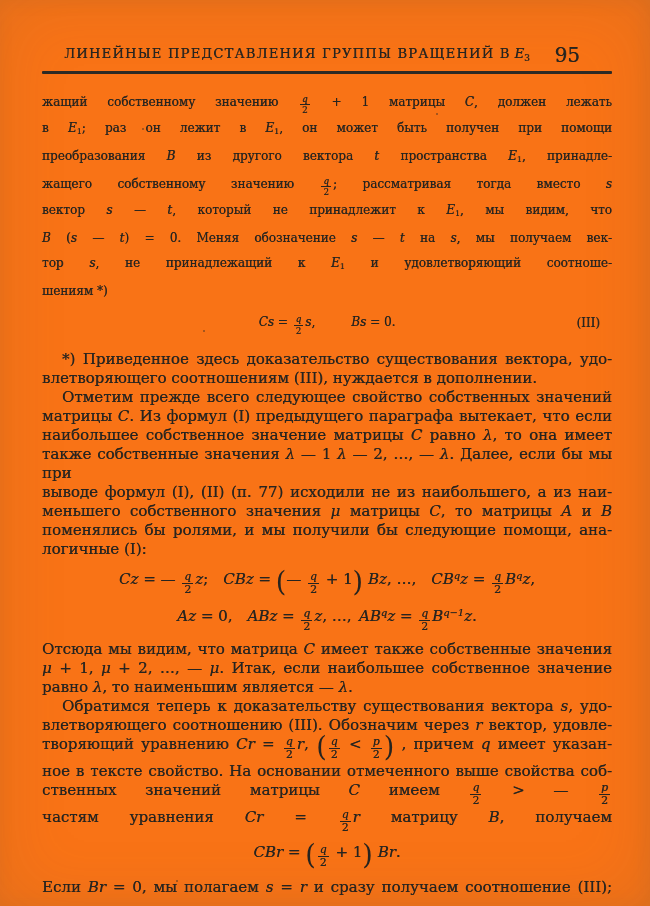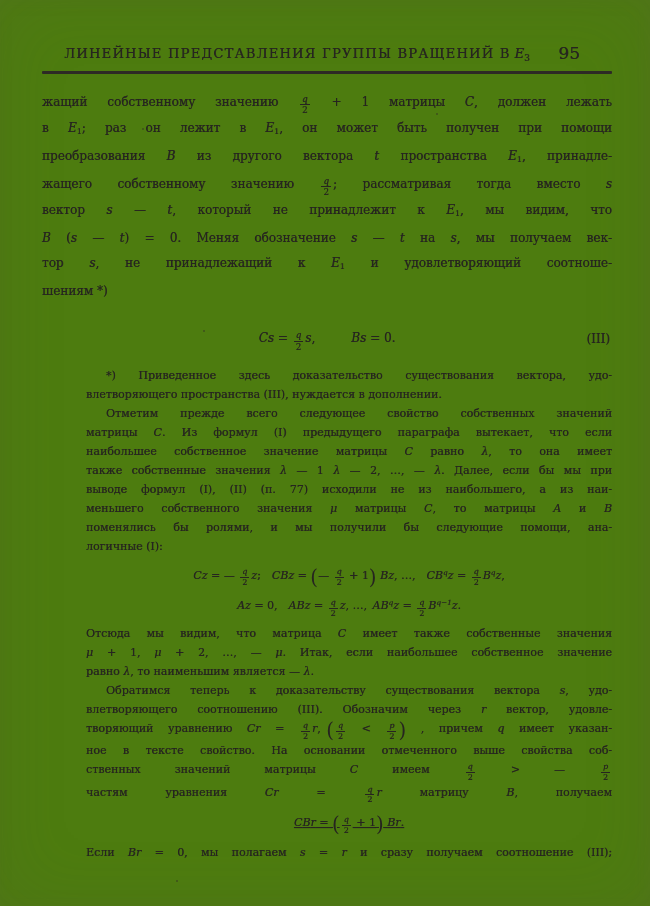--- a/index.html
+++ b/index.html
@@ -1,38 +1,38 @@
 <!DOCTYPE html>
 <html><head>
 <meta charset="utf-8">
 <style>
   html,body{margin:0;padding:0;background:#d9d7d1;}
   .sheet{
     position:relative;width:650px;height:906px;margin:0 auto;
-    background:#4d7c0f;
+    background:#f97316;
     box-shadow:inset 0 0 70px rgba(95,90,72,0.14), inset -4px 0 18px rgba(95,90,72,0.10);
     overflow:hidden;
     color:#262420;
     font-family:"DejaVu Serif", "Liberation Serif", serif;
     text-shadow:0.35px 0.2px 0.35px rgba(38,36,32,0.75);
   }
   .header{position:absolute;left:42px;top:46px;width:570px;height:22px;}
   .htitle{position:absolute;left:0;right:60px;text-align:center;font-size:13px;letter-spacing:1.3px;white-space:nowrap;}
   .htitle .var{font-style:italic;letter-spacing:0;margin-left:4px;}
   .htitle .vsub{font-size:9px;vertical-align:-3px;letter-spacing:0;}
-  .pagenum{position:absolute;right:32px;top:-3px;font-size:17px;}
+  .pagenum{position:absolute;right:32px;top:-3px;font-size:20px;}
   .rule{position:absolute;left:42px;top:71px;width:570px;height:3px;background:#2d2a25;border-radius:1px;}
   .column{position:absolute;left:42px;top:90px;width:570px;}
   .ln{min-height:1em;}
   .main{font-size:12px;line-height:25px;}
-  .fn{font-size:11px;line-height:19px;margin-left:44px;}
+  .fn{font-size:15px;line-height:19px;}
   .just{text-align:justify;text-align-last:justify;}
   .ind{text-indent:20px;}
   .disp{text-align:center;text-align-last:center;position:relative;}
-  .eqtag{position:absolute;right:2px;top:50%;transform:translateY(-50%);}
+  .eqtag{position:absolute;right:12px;top:50%;transform:translateY(-50%);}
   .it{font-style:italic;}
   .fr{display:inline-block;text-align:center;text-align-last:center;vertical-align:-0.62em;line-height:1;margin:0 2px;text-indent:0;}
   .fr .n{display:block;font-size:0.72em;line-height:1.12;padding:0 2px;font-style:italic;}
   .fr .d{display:block;font-size:0.72em;line-height:1.18;padding:0 2px;border-top:1.2px solid currentColor;font-style:normal;}
   .sp{font-size:0.66em;vertical-align:0.5em;font-style:italic;}
   .sb{font-size:0.66em;vertical-align:-0.28em;}
   .bp{font-size:1.8em;vertical-align:-0.26em;line-height:0;text-shadow:none;}
   .speck{position:absolute;background:rgba(50,46,40,0.55);border-radius:50%;}
 </style>
 </head>
@@ -46,42 +46,42 @@
   <div class="rule"></div>
   <div class="column" id="content-host">
       <div class="ln main just"><span>жащий собственному значению </span><span class="fr"><span class="n">q</span><span class="d">2</span></span><span> + 1 матрицы </span><span class="it">C</span><span>, должен лежать</span></div>
       <div class="ln main just"><span>в </span><span class="it">E</span><span class="sb">1</span><span>; раз он лежит в </span><span class="it">E</span><span class="sb">1</span><span>, он может быть получен при помощи</span></div>
       <div class="ln main just"><span>преобразования </span><span class="it">B</span><span> из другого вектора </span><span class="it">t</span><span> пространства </span><span class="it">E</span><span class="sb">1</span><span>, принадле-</span></div>
       <div class="ln main just"><span>жащего собственному значению </span><span class="fr"><span class="n">q</span><span class="d">2</span></span><span>; рассматривая тогда вместо </span><span class="it">s</span></div>
       <div class="ln main just"><span>вектор </span><span class="it">s</span><span> — </span><span class="it">t</span><span>, который не принадлежит к </span><span class="it">E</span><span class="sb">1</span><span>, мы видим, что</span></div>
       <div class="ln main just"><span class="it">B</span><span> (</span><span class="it">s</span><span> — </span><span class="it">t</span><span>) = 0. Меняя обозначение </span><span class="it">s</span><span> — </span><span class="it">t</span><span> на </span><span class="it">s</span><span>, мы получаем век-</span></div>
       <div class="ln main just"><span>тор </span><span class="it">s</span><span>, не принадлежащий к </span><span class="it">E</span><span class="sb">1</span><span> и удовлетворяющий соотноше-</span></div>
       <div class="ln main"><span>шениям *)</span></div>
-      <div class="ln main disp" style="margin-top: 22px; margin-bottom: 14px;"><span class="it">C</span><span class="it">s</span><span> = </span><span class="fr"><span class="n">q</span><span class="d">2</span></span><span class="it">s</span><span>,   </span><span class="it">B</span><span class="it">s</span><span> = 0.</span><span class="eqtag">(III)</span></div>
+      <div class="ln main disp" style="margin-top: 6px; margin-bottom: 14px;"><span class="it">C</span><span class="it">s</span><span> = </span><span class="fr"><span class="n">q</span><span class="d">2</span></span><span class="it">s</span><span>,   </span><span class="it">B</span><span class="it">s</span><span> = 0.</span><span class="eqtag">(III)</span></div>
       <div class="ln fn just ind" style="margin-top: 10px;"><span>*) Приведенное здесь доказательство существования вектора, удо-</span></div>
-      <div class="ln fn"><span>влетворяющего пространства (III), нуждается в дополнении.</span></div>
+      <div class="ln fn"><span>влетворяющего соотношениям (III), нуждается в дополнении.</span></div>
       <div class="ln fn just ind"><span>Отметим прежде всего следующее свойство собственных значений</span></div>
       <div class="ln fn just"><span>матрицы </span><span class="it">C</span><span>. Из формул (I) предыдущего параграфа вытекает, что если</span></div>
       <div class="ln fn just"><span>наибольшее собственное значение матрицы </span><span class="it">C</span><span> равно </span><span class="it">λ</span><span>, то она имеет</span></div>
       <div class="ln fn just"><span>также собственные значения </span><span class="it">λ</span><span> — 1 </span><span class="it">λ</span><span> — 2, …, — </span><span class="it">λ</span><span>. Далее, если бы мы при</span></div>
       <div class="ln fn just"><span>выводе формул (I), (II) (п. 77) исходили не из наибольшего, а из наи-</span></div>
       <div class="ln fn just"><span>меньшего собственного значения </span><span class="it">μ</span><span> матрицы </span><span class="it">C</span><span>, то матрицы </span><span class="it">A</span><span> и </span><span class="it">B</span></div>
       <div class="ln fn just"><span>поменялись бы ролями, и мы получили бы следующие помощи, ана-</span></div>
       <div class="ln fn"><span>логичные (I):</span></div>
       <div class="ln fn disp" style="margin-top: 7px;"><span class="it">C</span><span class="it">z</span><span> = — </span><span class="fr"><span class="n">q</span><span class="d">2</span></span><span class="it">z</span><span>;  </span><span class="it">C</span><span class="it">B</span><span class="it">z</span><span> = </span><span class="bp">(</span><span>— </span><span class="fr"><span class="n">q</span><span class="d">2</span></span><span> + 1</span><span class="bp">)</span><span> </span><span class="it">B</span><span class="it">z</span><span>, …,  </span><span class="it">C</span><span class="it">B</span><span class="sp">q</span><span class="it">z</span><span> = </span><span class="fr"><span class="n">q</span><span class="d">2</span></span><span class="it">B</span><span class="sp">q</span><span class="it">z</span><span>,</span></div>
       <div class="ln fn disp" style="margin-top: 6px; margin-bottom: 6px;"><span class="it">A</span><span class="it">z</span><span> = 0, </span><span class="it">A</span><span class="it">B</span><span class="it">z</span><span> = </span><span class="fr"><span class="n">q</span><span class="d">2</span></span><span class="it">z</span><span>, …, </span><span class="it">A</span><span class="it">B</span><span class="sp">q</span><span class="it">z</span><span> = </span><span class="fr"><span class="n">q</span><span class="d">2</span></span><span class="it">B</span><span class="sp">q−1</span><span class="it">z</span><span>.</span></div>
       <div class="ln fn just"><span>Отсюда мы видим, что матрица </span><span class="it">C</span><span> имеет также собственные значения</span></div>
       <div class="ln fn just"><span class="it">μ</span><span> + 1, </span><span class="it">μ</span><span> + 2, …, — </span><span class="it">μ</span><span>. Итак, если наибольшее собственное значение</span></div>
       <div class="ln fn"><span>равно </span><span class="it">λ</span><span>, то наименьшим является — </span><span class="it">λ</span><span>.</span></div>
       <div class="ln fn just ind"><span>Обратимся теперь к доказательству существования вектора </span><span class="it">s</span><span>, удо-</span></div>
       <div class="ln fn just"><span>влетворяющего соотношению (III). Обозначим через </span><span class="it">r</span><span> вектор, удовле-</span></div>
       <div class="ln fn just"><span>творяющий уравнению </span><span class="it">C</span><span class="it">r</span><span> = </span><span class="fr"><span class="n">q</span><span class="d">2</span></span><span class="it">r</span><span>, </span><span class="bp">(</span><span class="fr"><span class="n">q</span><span class="d">2</span></span><span> &lt; </span><span class="fr"><span class="n">p</span><span class="d">2</span></span><span class="bp">)</span><span> , причем </span><span class="it">q</span><span> имеет указан-</span></div>
       <div class="ln fn just"><span>ное в тексте свойство. На основании отмеченного выше свойства соб-</span></div>
       <div class="ln fn just"><span>ственных значений матрицы </span><span class="it">C</span><span> имеем </span><span class="fr"><span class="n">q</span><span class="d">2</span></span><span> &gt; — </span><span class="fr"><span class="n">p</span><span class="d">2</span></span></div>
       <div class="ln fn just"><span>частям уравнения </span><span class="it">C</span><span class="it">r</span><span> = </span><span class="fr"><span class="n">q</span><span class="d">2</span></span><span class="it">r</span><span> матрицу </span><span class="it">B</span><span>, получаем</span></div>
-      <div class="ln fn disp" style="margin-top: 8px; margin-bottom: 8px; text-decoration: underline;"><span class="it">C</span><span class="it">B</span><span class="it">r</span><span> = </span><span class="bp">(</span><span class="fr"><span class="n">q</span><span class="d">2</span></span><span> + 1</span><span class="bp">)</span><span> </span><span class="it">B</span><span class="it">r</span><span>.</span></div>
+      <div class="ln fn disp" style="margin-top: 8px; margin-bottom: 8px;"><span class="it">C</span><span class="it">B</span><span class="it">r</span><span> = </span><span class="bp">(</span><span class="fr"><span class="n">q</span><span class="d">2</span></span><span> + 1</span><span class="bp">)</span><span> </span><span class="it">B</span><span class="it">r</span><span>.</span></div>
       <div class="ln fn just"><span>Если </span><span class="it">B</span><span class="it">r</span><span> = 0, мы полагаем </span><span class="it">s</span><span> = </span><span class="it">r</span><span> и сразу получаем соотношение (III);</span></div>
     </div>
   <div class="speck" style="left:142px;top:128px;width:2px;height:2px;"></div>
   <div class="speck" style="left:436px;top:113px;width:2px;height:2px;"></div>
   <div class="speck" style="left:203px;top:330px;width:2px;height:2px;"></div>
   <div class="speck" style="left:176px;top:880px;width:2px;height:2px;"></div>
 </div>
 
 </body></html>

